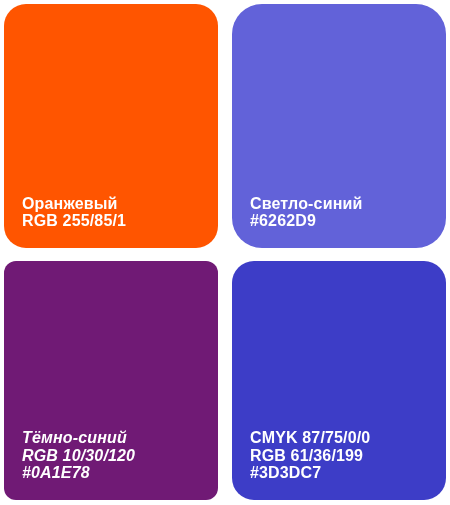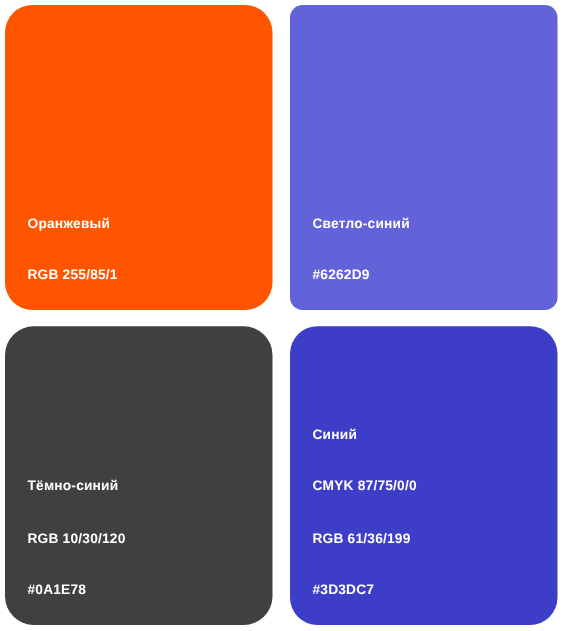--- a/index.html
+++ b/index.html
@@ -36,58 +36,56 @@
     overflow: hidden;
   }
   .swatch-info {
     display: block;
   }
   .swatch-name,
   .swatch-cmyk,
   .swatch-rgb,
   .swatch-hex {
     display: block;
-    font-size: 11px;
+    font-size: 16px;
     font-weight: bold;
     line-height: 17.6px;
     letter-spacing: 0.15px;
     color: #ffffff;
     white-space: nowrap;
-    margin-top: 24px;
   }
 </style>
 </head>
 <body style="background-color: rgb(255, 255, 255);">
 
 <div class="palette-grid">
 
   <div class="swatch" style="background-color: rgb(255, 85, 0); border-radius: 22px;">
     <div class="swatch-info">
       <span class="swatch-name">Оранжевый</span>
       <span class="swatch-rgb">RGB 255/85/1</span>
     </div>
   </div>
 
-  <div class="swatch" style="background-color: rgb(98, 98, 217); border-radius: 10px;">
+  <div class="swatch" style="background-color: rgb(98, 98, 217); border-radius: 30px;">
     <div class="swatch-info">
       <span class="swatch-name">Светло-синий</span>
       <span class="swatch-hex">#6262D9</span>
     </div>
   </div>
 
-  <div class="swatch" style="background-color: #404040; border-radius: 23px;">
+  <div class="swatch" style="background-color: #701a75; border-radius: 12px; font-style: italic;">
     <div class="swatch-info">
       <span class="swatch-name">Тёмно-синий</span>
       <span class="swatch-rgb">RGB 10/30/120</span>
       <span class="swatch-hex">#0A1E78</span>
     </div>
   </div>
 
   <div class="swatch" style="background-color: rgb(61, 61, 199); border-radius: 22px;">
     <div class="swatch-info">
-      <span class="swatch-name">Синий</span>
       <span class="swatch-cmyk">CMYK 87/75/0/0</span>
       <span class="swatch-rgb">RGB 61/36/199</span>
       <span class="swatch-hex">#3D3DC7</span>
     </div>
   </div>
 
 </div>
 
 </body></html>

